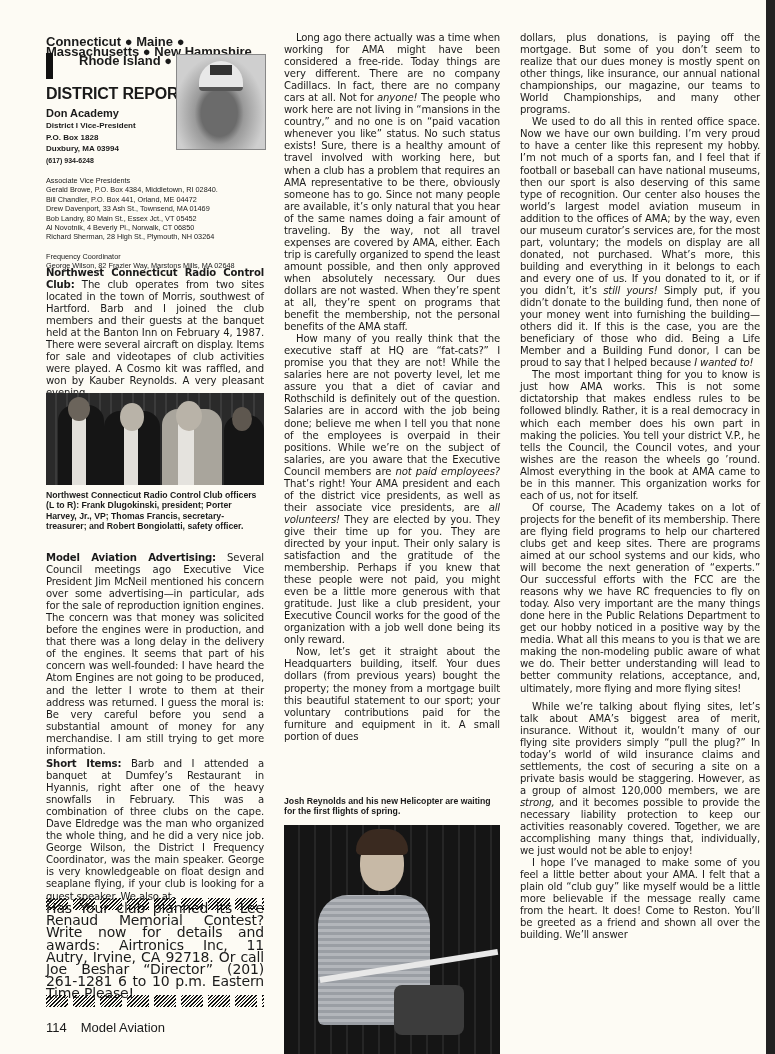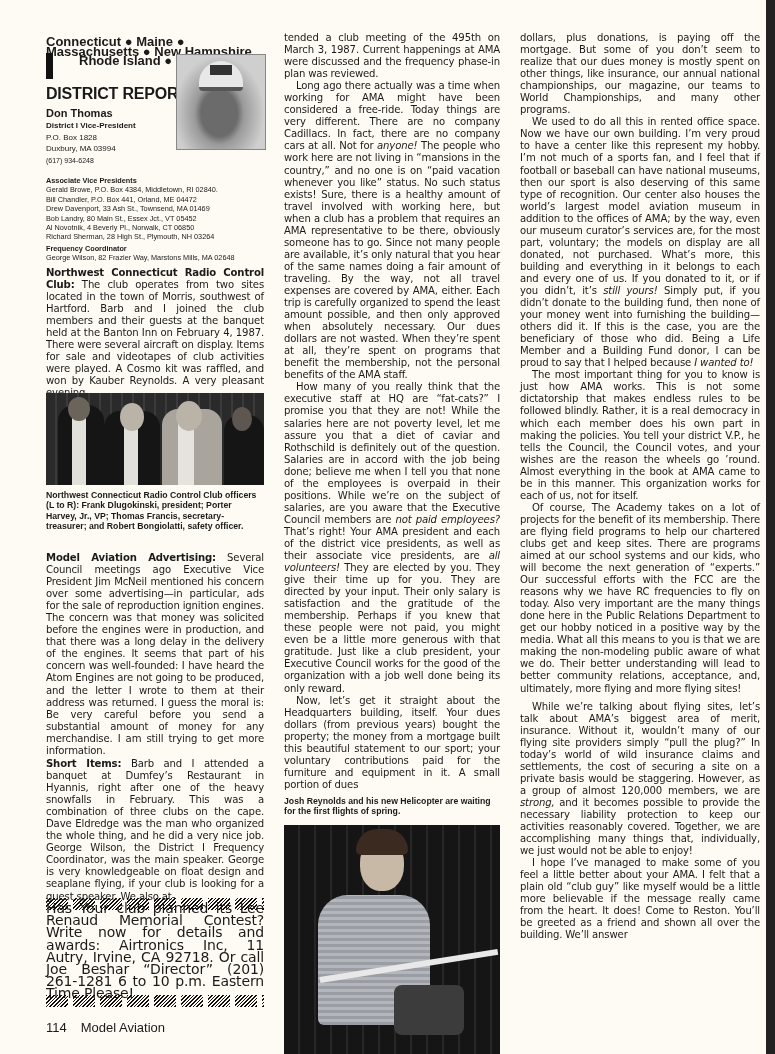--- a/index.html
+++ b/index.html
@@ -24,29 +24,29 @@
   .indent { text-indent: 12px; }
   .b { font-weight: bold; }
   .i { font-style: italic; }
 
   .states { font-family: "Liberation Sans", sans-serif; font-weight: bold; font-size: 13px; line-height: 9.5px; position: absolute; top: 37px; left: 0; width: 218px; }
   .states .row2 { padding-left: 33px; }
   .roman { position: absolute; top: 53px; left: 0; width: 7px; height: 26px; background: #111; }
   .title { position: absolute; top: 85px; left: 0; font-family: "Liberation Sans", sans-serif; font-weight: bold; font-size: 16px; letter-spacing: -0.2px; }
   .contact { position: absolute; top: 107px; left: 0; font-family: "Liberation Sans", sans-serif; font-weight: bold; font-size: 8px; line-height: 11.5px; }
   .contact .name { font-size: 11px; line-height: 13px; }
-  .contact .plain { font-weight: normal; }
+  .contact .plain { font-weight: bold; }
   .portrait { position: absolute; top: 54px; left: 130px; width: 88px; height: 94px;
     background: radial-gradient(ellipse at 48% 62%, #6b6b6b 0 28%, #9a9a9a 38%, #cfcfcf 70%);
     border: 1px solid #888; }
   .portrait .cap { position: absolute; top: 6px; left: 22px; width: 44px; height: 26px; border-radius: 22px 22px 4px 4px; background: #e8e8e8; border-bottom: 4px solid #555; }
   .portrait .patch { position: absolute; top: 10px; left: 33px; width: 22px; height: 10px; background: #333; }
 
   .small-list { position: absolute; left: 0; width: 218px; font-family: "Liberation Sans", sans-serif; font-size: 7.3px; line-height: 9.4px; }
-  .small-list .hd { font-weight: bold; }
+  .small-list .hd { font-weight: normal; }
 
   .photo1 { position: absolute; top: 393px; left: 0; width: 218px; height: 92px;
     background: repeating-linear-gradient(90deg, #2a2a2a 0 9px, #3b3b3b 9px 11px); }
   .person { position: absolute; bottom: 0; border-radius: 16px 16px 0 0; background: #151515; }
   .head { position: absolute; border-radius: 50%; background: #b9b3a8; }
   .shirt { position: absolute; bottom: 0; background: #e2e0da; }
 
   .caption { position: absolute; font-family: "Liberation Sans", sans-serif; font-weight: bold; font-size: 8.7px; line-height: 10.4px; }
 
   .hatch { position: absolute; left: 0; width: 218px; height: 12px;
@@ -70,41 +70,41 @@
 <div class="right-edge"></div>
 
 <div class="col col1">
   <div class="states">
     <div>Connecticut ● Maine ● Massachusetts ● New Hampshire</div>
     <div class="row2">Rhode Island ● Vermont</div>
   </div>
   <div class="roman"></div>
   <div class="title">DISTRICT REPORT</div>
   <div class="contact">
-    <div class="name">Don Thomas</div>
+    <div class="name">Don Academy</div>
     <div>District I Vice-President</div>
     <div class="plain">P.O. Box 1828</div>
     <div class="plain">Duxbury, MA 03994</div>
     <div class="plain" style="font-size:7px">(617) 934-6248</div>
   </div>
   <div class="portrait">
     <div class="cap"></div>
     <div class="patch"></div>
   </div>
 
   <div class="small-list" style="top:176px">
     <div class="hd">Associate Vice Presidents</div>
     <div>Gerald Browe, P.O. Box 4384, Middletown, RI 02840.</div>
     <div>Bill Chandler, P.O. Box 441, Orland, ME 04472</div>
     <div>Drew Davenport, 33 Ash St., Townsend, MA 01469</div>
     <div>Bob Landry, 80 Main St., Essex Jct., VT 05452</div>
     <div>Al Novotnik, 4 Beverly Pl., Norwalk, CT 06850</div>
     <div>Richard Sherman, 28 High St., Plymouth, NH 03264</div>
   </div>
-  <div class="small-list" style="top:244px">
+  <div class="small-list" style="top:252px">
     <div class="hd">Frequency Coordinator</div>
     <div>George Wilson, 82 Frazier Way, Marstons Mills, MA 02648</div>
   </div>
 
   <p class="body-text" style="position:absolute;top:267px;width:218px"><span class="b">Northwest Connecticut Radio Control Club:</span> <span>The club operates from two sites located in the town of Morris, southwest of Hartford. Barb and I joined the club members and their guests at the banquet held at the Banton Inn on February 4, 1987. There were several aircraft on display. Items for sale and videotapes of club activities were played. A Cosmo kit was raffled, and won by Kauber Reynolds. A very pleasant evening.</span></p>
 
   <div class="photo1">
     <div class="person" style="left:12px;width:46px;height:80px">
         <div class="shirt" style="left:14px;width:14px;height:70px"></div>
       </div>
@@ -130,21 +130,20 @@
   <p class="body-text" style="position:absolute;top:902px;width:218px;font-size:14px;line-height:12.2px">Has Your club planned its Lee Renaud Memorial Contest? Write now for details and awards: Airtronics Inc, 11 Autry, Irvine, CA 92718. Or call Joe Beshar “Director” (201) 261-1281 6 to 10 p.m. Eastern Time Please!</p>
   <div class="hatch" style="top:995px"></div>
 
   <div class="folio">
     <span class="num">114</span><span>Model Aviation</span>
   </div>
 </div>
 
 <div class="col col2">
   <div style="position:absolute;top:32px;width:216px">
-    <p class="body-text">tended a club meeting of the 495th on March 3, 1987. Current happenings at AMA were discussed and the frequency phase-in plan was reviewed.</p>
     <p class="body-text indent"><span>Long ago there actually was a time when working for AMA might have been considered a free-ride. Today things are very different. There are no company Cadillacs. In fact, there are no company cars at all. Not for </span><span class="i">anyone!</span><span> The people who work here are not living in “mansions in the country,” and no one is on “paid vacation whenever you like” status. No such status exists! Sure, there is a healthy amount of travel involved with working here, but when a club has a problem that requires an AMA representative to be there, obviously someone has to go. Since not many people are available, it’s only natural that you hear of the same names doing a fair amount of traveling. By the way, not all travel expenses are covered by AMA, either. Each trip is carefully organized to spend the least amount possible, and then only approved when absolutely necessary. Our dues dollars are not wasted. When they’re spent at all, they’re spent on programs that benefit the membership, not the personal benefits of the AMA staff.</span></p>
     <p class="body-text indent"><span>How many of you really think that the executive staff at HQ are “fat-cats?” I promise you that they are not! While the salaries here are not poverty level, let me assure you that a diet of caviar and Rothschild is definitely out of the question. Salaries are in accord with the job being done; believe me when I tell you that none of the employees is overpaid in their positions. While we’re on the subject of salaries, are you aware that the Executive Council members are </span><span class="i">not paid employees?</span><span> That’s right! Your AMA president and each of the district vice presidents, as well as their associate vice presidents, are </span><span class="i">all volunteers!</span><span> They are elected by you. They give their time up for you. They are directed by your input. Their only salary is satisfaction and the gratitude of the membership. Perhaps if you knew that these people were not paid, you might even be a little more generous with that gratitude. Just like a club president, your Executive Council works for the good of the organization with a job well done being its only reward.</span></p>
     <p class="body-text indent">Now, let’s get it straight about the Headquarters building, itself. Your dues dollars (from previous years) bought the property; the money from a mortgage built this beautiful statement to our sport; your voluntary contributions paid for the furniture and equipment in it. A small portion of dues</p>
   </div>
   <div class="caption" style="top:796px;width:216px">Josh Reynolds and his new Helicopter are waiting for the first flights of spring.</div>
   <div class="photo2">
     <div class="boy-body"></div>
     <div class="boy-head"></div>
     <div class="boy-hair"></div>
     <div class="heli"></div>

